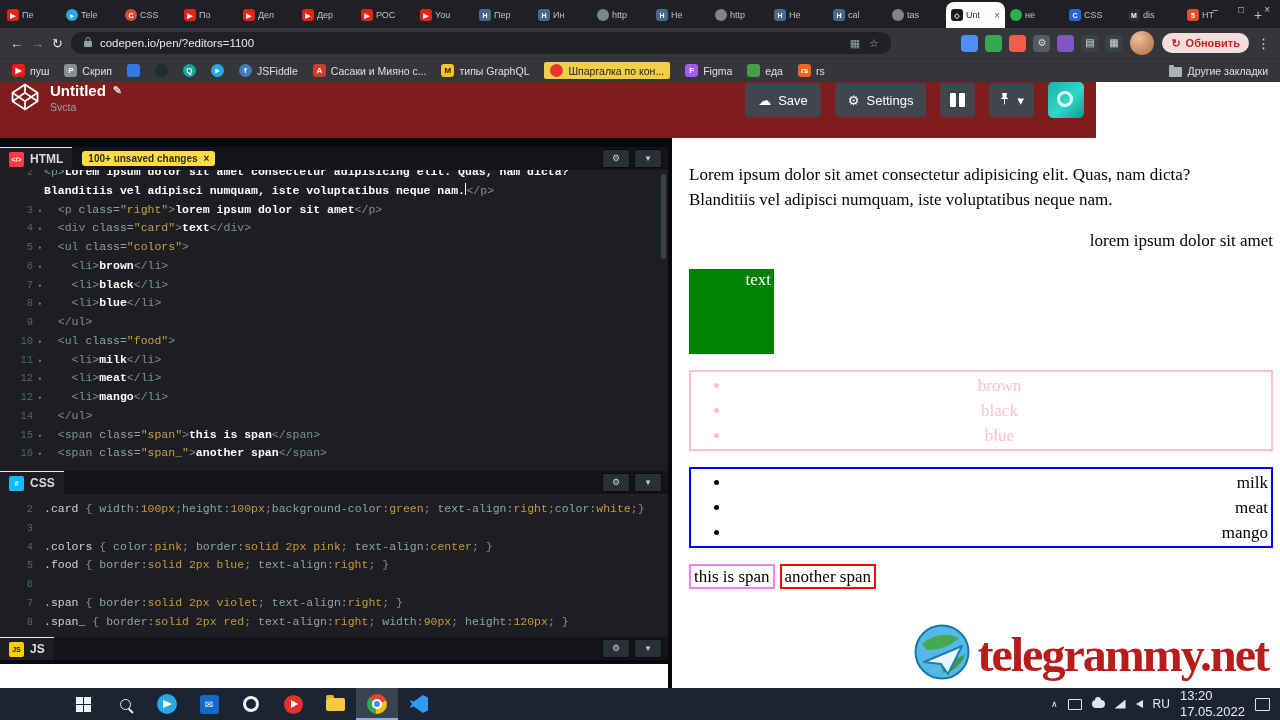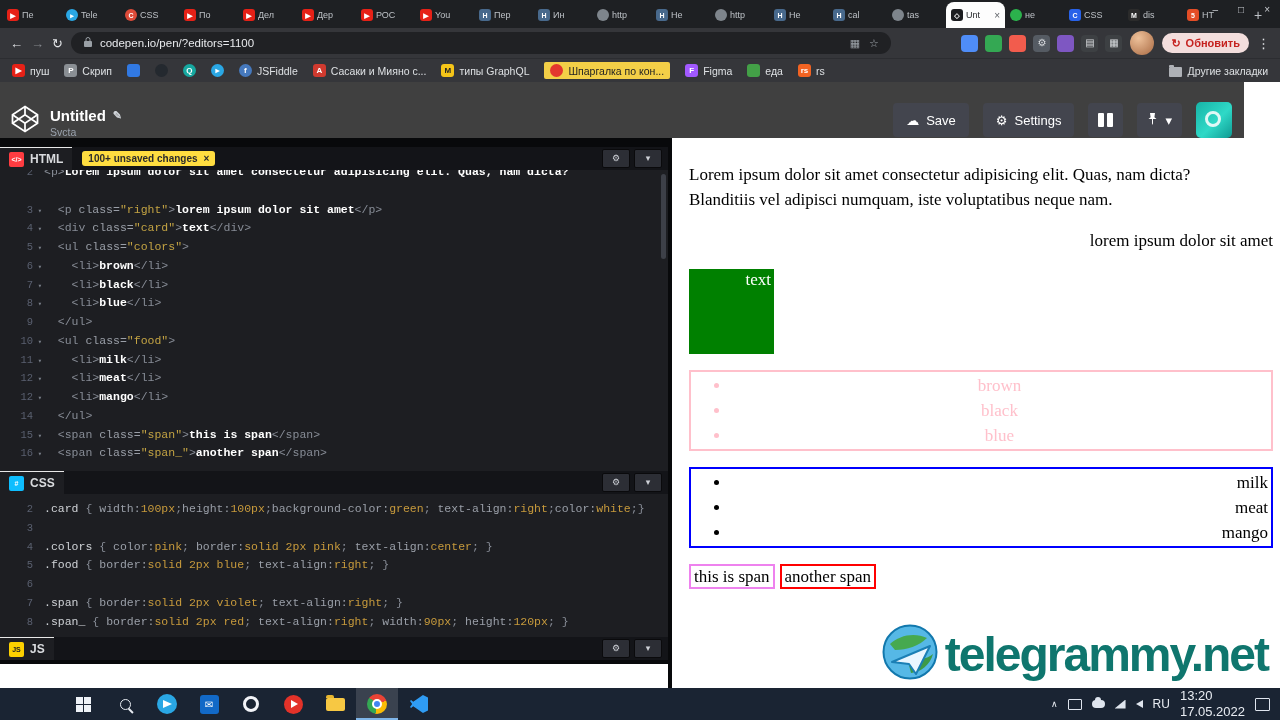--- a/index.html
+++ b/index.html
@@ -34,21 +34,21 @@
 .bmrow{display:flex;align-items:center;gap:15px}
 .bm{display:flex;align-items:center;gap:5px;white-space:nowrap}
 .bm.hl{background:#f3cf47;color:#222;border-radius:2px;padding:2px 6px}
 .bmfav{width:13px;height:13px;border-radius:3px;display:flex;align-items:center;justify-content:center;font-size:8px;font-weight:bold;color:#fff;flex:0 0 13px;line-height:1}
 .bmfav.round{border-radius:50%}
 .bmother{margin-left:auto;display:flex;align-items:flex-end;gap:6px}
 .folder{width:13px;height:10px;background:#aeb1b6;border-radius:1px;position:relative}
 .folder::before{content:"";position:absolute;top:-2px;left:0;width:5px;height:2px;background:#aeb1b6;border-radius:1px 1px 0 0}
 
 
-.penhead{position:absolute;top:82px;left:0;width:1244px;height:56px;background:#404040;display:flex;align-items:flex-end;padding:0 10px;gap:10px;box-sizing:border-box}
+.penhead{position:absolute;top:82px;left:0;width:1096px;height:56px;background:#7f1d1d;display:flex;align-items:flex-start;padding:0 10px;gap:10px;box-sizing:border-box}
 .pentitle{font-size:15px;font-weight:bold;color:#fff;display:flex;align-items:center;gap:7px}
 .pencil{font-size:11px;color:#cfd3d8}
 .penauthor{font-size:10.5px;color:#9aa2ad;margin-top:2px}
 .headbtns{margin-left:auto;display:flex;align-items:center;gap:14px;padding-right:2px}
 .cpbtn{height:34px;background:#43454e;border:none;border-radius:4px;color:#fff;font-size:13px;display:flex;align-items:center;gap:7px;padding:0 13px;font-family:inherit;cursor:pointer}
 .cpbtn.sq{padding:0 10px}
 .cols{display:flex;gap:3px}
 .cols i{width:6px;height:14px;background:#fff;border-radius:1px;display:block}
 .cp-avatar{width:36px;height:36px;border-radius:5px;background:linear-gradient(135deg,#17b3a6,#2fd9c7 55%,#0f9a92);position:relative}
 .cp-avatar::after{content:"";position:absolute;left:9px;top:9px;width:16px;height:16px;border:3px solid rgba(255,255,255,.85);border-radius:50%;box-sizing:border-box}
@@ -96,21 +96,21 @@
 .p1{margin:22px 0 16px;max-width:535px;line-height:25px}
 .pr{text-align:right;margin:16px 0;line-height:25px}
 .card{width:85px;height:85px;background:#008000;color:#fff;text-align:right;padding:1px 3px 0 0;margin:16px 0;box-sizing:border-box}
 .preview ul{margin:16px 0;border:2px solid;padding:1px 3px 1px 40px;line-height:25px;list-style:disc}
 ul.colors{border-color:#ffc0cb;color:#ffc0cb;text-align:center}
 ul.food{border-color:#0000ff;color:#000;text-align:right}
 .spanrow{margin:16px 0;line-height:25px}
 .sp1{border:2px solid #ee82ee;padding:1px 3px}
 .sp2{border:2px solid #ff0000;padding:1px 3px;margin-left:5px}
 .wm{position:absolute;right:12px;bottom:2px;display:flex;align-items:center;gap:6px}
-.wm-text{font-family:Liberation Sans, sans-serif;font-weight:bold;font-size:48px;letter-spacing:-2px;color:#0f766e}
+.wm-text{font-family:Liberation Serif, serif;font-weight:bold;font-size:48px;letter-spacing:-2px;color:#b91c1c}
 
 
 .taskbar{position:absolute;top:688px;left:0;width:1280px;height:32px;background:#1a2433;display:flex;align-items:stretch;color:#e8ecf2}
 .apps{display:flex;padding-left:62px}
 .appcell{width:42px;display:flex;align-items:center;justify-content:center;position:relative}
 .appcell.active{background:rgba(255,255,255,.14);box-shadow:inset 0 -2px 0 #7fb5e8}
 .ic-start{width:15px;height:15px;display:grid;grid-template-columns:7px 7px;grid-template-rows:7px 7px;gap:1px}
 .ic-start i{background:#eef2f7;display:block}
 .ic-search{width:9px;height:9px;border:1.5px solid #e8ecf2;border-radius:50%;position:relative;display:block}
 .ic-search::after{content:"";position:absolute;right:-4px;bottom:-3px;width:6px;height:1.5px;background:#e8ecf2;transform:rotate(45deg)}
@@ -378,21 +378,21 @@
         <span>×</span>
       </div>
       <div class="edctl">
         <span class="edbtn">⚙</span>
         <span class="edbtn">▾</span>
       </div>
     </div>
     <div class="codearea html">
       <div class="codelines" id="html-lines">
           <div class="code-row"><span class="gut">2</span><span class="ctext"><span class="tk-tag">&lt;p&gt;</span><span class="tk-txt">Lorem ipsum dolor sit amet consectetur adipisicing elit. Quas, nam dicta?</span></span></div>
-          <div class="code-row"><span class="gut"></span></div>
+          <div class="code-row"><span class="gut"></span><span class="ctext"><span class="tk-txt">Blanditiis vel adipisci numquam, iste voluptatibus neque nam.</span><span class="cursor"></span><span class="tk-tag">&lt;/p&gt;</span></span></div>
           <div class="code-row"><span class="gut fold">3</span><span class="ctext"><span class="tk-tag">  &lt;p </span><span class="tk-attr">class=</span><span class="tk-str">"right"</span><span class="tk-tag">&gt;</span><span class="tk-txt">lorem ipsum dolor sit amet</span><span class="tk-tag">&lt;/p&gt;</span></span></div>
           <div class="code-row"><span class="gut fold">4</span><span class="ctext"><span class="tk-tag">  &lt;div </span><span class="tk-attr">class=</span><span class="tk-str">"card"</span><span class="tk-tag">&gt;</span><span class="tk-txt">text</span><span class="tk-tag">&lt;/div&gt;</span></span></div>
           <div class="code-row"><span class="gut fold">5</span><span class="ctext"><span class="tk-tag">  &lt;ul </span><span class="tk-attr">class=</span><span class="tk-str">"colors"</span><span class="tk-tag">&gt;</span></span></div>
           <div class="code-row"><span class="gut fold">6</span><span class="ctext"><span class="tk-tag">    &lt;li&gt;</span><span class="tk-txt">brown</span><span class="tk-tag">&lt;/li&gt;</span></span></div>
           <div class="code-row"><span class="gut fold">7</span><span class="ctext"><span class="tk-tag">    &lt;li&gt;</span><span class="tk-txt">black</span><span class="tk-tag">&lt;/li&gt;</span></span></div>
           <div class="code-row"><span class="gut fold">8</span><span class="ctext"><span class="tk-tag">    &lt;li&gt;</span><span class="tk-txt">blue</span><span class="tk-tag">&lt;/li&gt;</span></span></div>
           <div class="code-row"><span class="gut">9</span><span class="ctext"><span class="tk-tag">  &lt;/ul&gt;</span></span></div>
           <div class="code-row"><span class="gut fold">10</span><span class="ctext"><span class="tk-tag">  &lt;ul </span><span class="tk-attr">class=</span><span class="tk-str">"food"</span><span class="tk-tag">&gt;</span></span></div>
           <div class="code-row"><span class="gut fold">11</span><span class="ctext"><span class="tk-tag">    &lt;li&gt;</span><span class="tk-txt">milk</span><span class="tk-tag">&lt;/li&gt;</span></span></div>
           <div class="code-row"><span class="gut fold">12</span><span class="ctext"><span class="tk-tag">    &lt;li&gt;</span><span class="tk-txt">meat</span><span class="tk-tag">&lt;/li&gt;</span></span></div>

